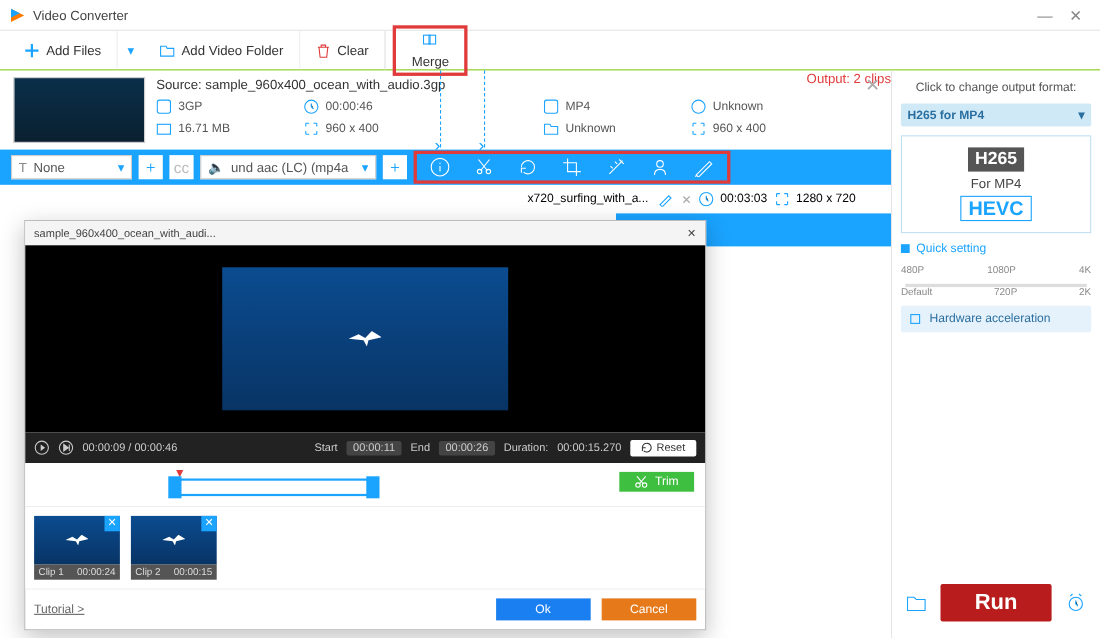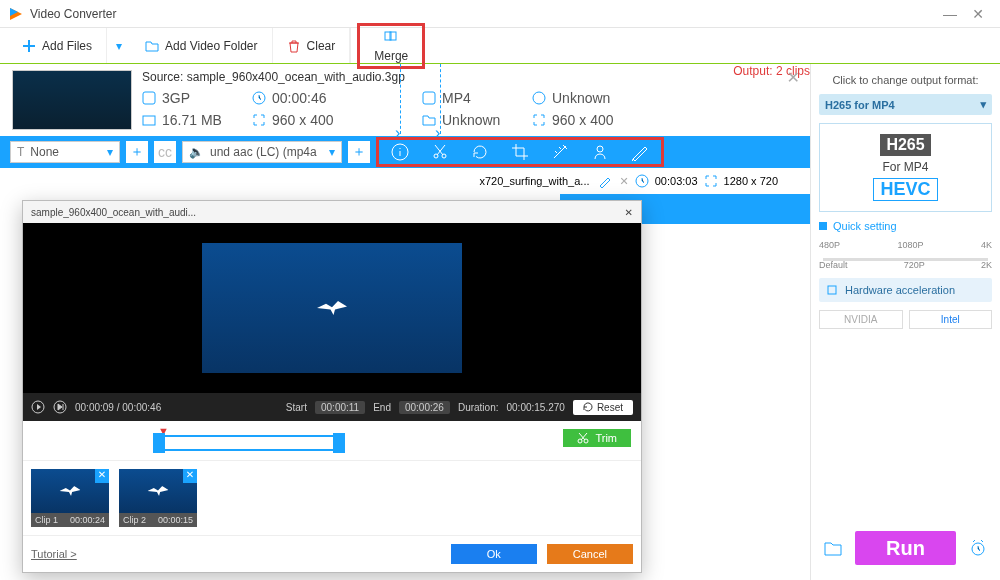--- a/index.html
+++ b/index.html
@@ -18,21 +18,21 @@
 .merge-hi { border: 3px solid #e03a3a; padding: 3px 14px; margin-left: 6px; display: flex; align-items: center; gap: 6px; cursor: pointer; color: #333; flex-direction: column; }
 
 .main { display: flex; height: calc(100% - 64px); }
 .left { flex: 1; position: relative; }
 .right { width: 200px; border-left: 1px solid #e5e5e5; padding: 10px 8px; display: flex; flex-direction: column; gap: 8px; font-size: 11px; color: #444; }
 
 .srcrow { display: flex; align-items: flex-start; padding: 6px 12px; gap: 10px; }
 .thumb { width: 120px; height: 60px; background: linear-gradient(180deg,#0a2f4a,#0a2030); border: 1px solid #ccc; }
 .srcinfo { flex: 1; font-size: 12px; color: #555; }
 .srcinfo .stitle { margin-bottom: 6px; color: #333; }
-.meta { display: grid; grid-template-columns: 110px 120px 50px 110px 150px; gap: 6px 0; align-items: center; font-size: 14px; }
+.meta { display: grid; grid-template-columns: 110px 120px 50px 110px 150px; gap: 6px 24px; align-items: center; font-size: 11px; }
 .meta .m { display: flex; align-items: center; gap: 6px; }
 .meta svg { width: 14px; height: 14px; color: #1aa3ff; }
 .dashed { border-left: 1px dashed #1aa3ff; position: absolute; }
 
 .rowblue { height: 32px; background: #1aa3ff; display: flex; align-items: center; padding: 0 10px; gap: 6px; font-size: 12px; color: #fff; }
 .sel { background: #fff; color: #555; border: 1px solid #ccc; height: 22px; display: flex; align-items: center; padding: 0 6px; gap: 6px; }
 .sqbtn { width: 22px; height: 22px; background: #fff; color: #1aa3ff; display: flex; align-items: center; justify-content: center; font-size: 14px; cursor: pointer; }
 .tool-hi { border: 3px solid #e03a3a; display: flex; gap: 22px; padding: 3px 12px; }
 .tool-hi svg, .bluestrip svg { width: 18px; height: 18px; color: #fff; cursor: pointer; }
 .bluestrip { height: 30px; background: #1aa3ff; display: flex; align-items: center; padding: 0 14px; gap: 22px; }
@@ -51,21 +51,21 @@
 .fmtbox .mid { font-size: 12px; margin: 4px 0; }
 .fmtbox .hevc { color: #1aa3ff; font-weight: 700; font-size: 18px; border: 1px solid #1aa3ff; padding: 0 6px; display:inline-block; }
 .pbtn { background: #e6f2fb; color: #2a6fa0; display: flex; align-items: center; gap: 6px; padding: 5px 6px; cursor: pointer; border-radius: 2px; }
 .qs { display:flex; align-items:center; gap:6px; color:#1aa3ff; font-weight:500; }
 .slider { position:relative; height:30px; }
 .slider .track { position:absolute; top:18px; left:4px; right:4px; height:3px; background:#ddd; }
 .slider .lbls { display:flex; justify-content:space-between; font-size:9px; color:#888; }
 .slider .lbls2 { display:flex; justify-content:space-between; font-size:9px; color:#888; margin-top:10px; }
 
 .bottombar { height: 44px; border-top: 1px solid #e5e5e5; display: flex; align-items: center; justify-content: space-between; padding: 0 8px; gap:8px; }
-.runbtn { flex: 1; background: #d946ef; color: #fff; font-size: 20px; font-weight: 600; text-align: center; height: 34px; line-height: 34px; cursor: pointer; border-radius: 2px; }
+.runbtn { flex: 1; background: #b91c1c; color: #fff; font-size: 20px; font-weight: 600; text-align: center; height: 34px; line-height: 34px; cursor: pointer; border-radius: 2px; }
 .folderic, .alarmic { width: 28px; height: 28px; display:flex; align-items:center; justify-content:center; color:#1aa3ff; cursor:pointer; }
 
 
 .trimdlg { position: absolute; left: 22px; top: 200px; width: 620px; background: #fff; border: 1px solid #bbb; box-shadow: 0 6px 20px rgba(0,0,0,.25); font-size: 11px; color: #444; }
 .trimdlg .dth { height: 22px; background: #f4f4f4; display:flex; align-items:center; padding:0 8px; font-size:10px; justify-content:space-between; }
 .trimdlg .vid { height: 170px; background: #000; display:flex; align-items:center; justify-content:center; }
 .trimdlg .vid .frame { width: 260px; height: 130px; background: linear-gradient(180deg,#0b4c90,#083465); display:flex; align-items:center; justify-content:center; }
 .trimdlg .ctrls { height: 28px; background: #222; color:#ccc; display:flex; align-items:center; padding:0 8px; gap:8px; font-size:10px; }
 .trimdlg .ctrls .spacer { flex:1; }
 .trimdlg .field { background:#444; padding:1px 6px; border-radius:2px; }
@@ -307,24 +307,20 @@
           <span>720P</span>
           <span>2K</span>
         </div>
   </div>
   <div class="pbtn">
     <svg width="14" height="14" viewBox="0 0 14 14">
           <rect x="3" y="3" width="8" height="8" fill="none" stroke="#1aa3ff"></rect>
         </svg>
     <span>Hardware acceleration</span>
   </div>
-  <div style="display:flex; gap:6px; font-size:10px;">
-    <div style="flex:1;border:1px solid #ddd;padding:3px;text-align:center;color:#aaa">NVIDIA</div>
-    <div style="flex:1;border:1px solid #ddd;padding:3px;text-align:center;color:#1a7ff0">Intel</div>
-  </div>
   <div style="flex:1"></div>
   <div class="bottombar" style="border:0;padding:0">
     <div class="folderic">
           <svg width="18" height="18" viewBox="0 0 18 18">
             <path d="M1 4h6l2 2h8v10H1z" fill="none" stroke="currentColor"></path>
           </svg>
         </div>
     <div class="runbtn">Run</div>
     <div class="alarmic">
           <svg width="18" height="18" viewBox="0 0 18 18">

